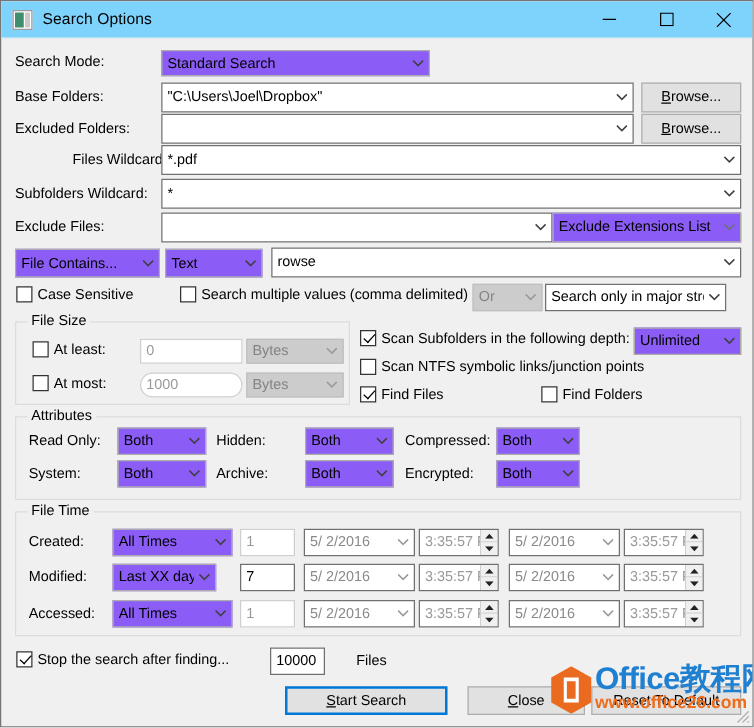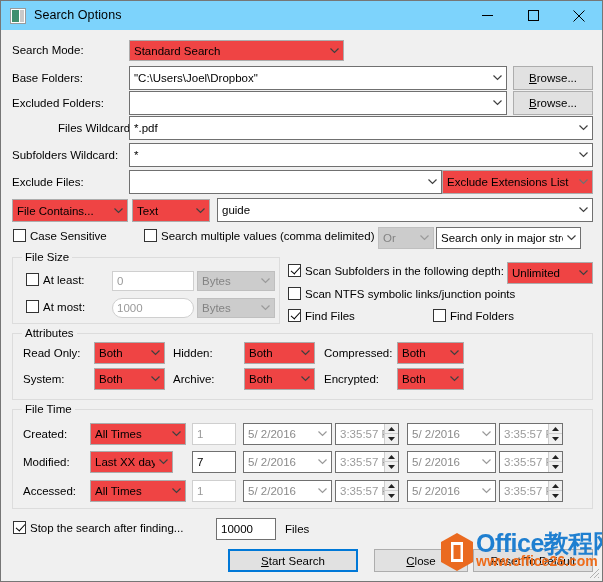--- a/index.html
+++ b/index.html
@@ -75,21 +75,21 @@
   .combo .cv, .txt .cv, .combo-flat .cv { flex: 1 1 auto; overflow: hidden; }
   .arrow {
     flex: 0 0 auto;
     width: 17px; height: 100%;
     display: flex; align-items: center; justify-content: center;
   }
   .arrow svg { display: block; }
   
   .ddl {
     position: absolute;
-    background: #ef4444;
+    background: #8b5cf6;
     border: 1px solid #acacac;
     font-size: 11.5px;
     color: #000;
     display: flex; align-items: center;
     padding-left: 4px;
     overflow: hidden; white-space: nowrap;
   }
   .ddl.disabled { color: #838383; background: #cccccc; border-color: #bfbfbf; }
   .ddl .cv { flex: 1 1 auto; overflow: hidden; }
   .txt.disabled { background: #fff; color: #9a9a9a; border-color: #cfcfcf; }
@@ -314,21 +314,21 @@
   </div>
   <div class="ddl" style="left:131px; top:198px; width:78px; height:23px;">
     <span class="cv">Text</span>
     <span class="arrow">
       <svg width="9" height="6" viewBox="0 0 9 6">
           <path d="M0.5 0.5 L4.5 4.5 L8.5 0.5" fill="none" stroke="#404040" stroke-width="1.2"></path>
         </svg>
     </span>
   </div>
   <div class="combo" style="left:216px; top:197px; width:376px; height:24px;">
-    <span class="cv">guide</span>
+    <span class="cv">rowse</span>
     <span class="arrow">
       <svg width="9" height="6" viewBox="0 0 9 6">
           <path d="M0.5 0.5 L4.5 4.5 L8.5 0.5" fill="none" stroke="#404040" stroke-width="1.2"></path>
         </svg>
     </span>
   </div>
 
   <div class="cb" style="left:12px; top:228px;">
     <span class="box"></span>
     <span>Case Sensitive</span>
@@ -656,21 +656,21 @@
             <path d="M3.5 4 L0 0 L7 0 Z" fill="#222"></path>
           </svg>
         </div>
     </span>
   </div>
 
   <div class="cb checked" style="left:12px; top:520px;">
     <span class="box"></span>
     <span>Stop the search after finding...</span>
   </div>
-  <div class="txt" style="left:215px; top:517px; width:60px; height:22px;">
+  <div class="txt" style="left:215px; top:517px; width:44px; height:22px;">
     <span class="cv">10000</span>
   </div>
   <div class="lbl" style="left:284px; top:522px;">Files</div>
 
   <div class="btn default" style="left:227px; top:548px; width:130px; height:23px;">
     <span><span class="u">S</span>tart Search</span>
   </div>
   <div class="btn" style="left:472px; top:548px; width:120px; height:23px;">
     <span>Reset To Default</span>
   </div>

